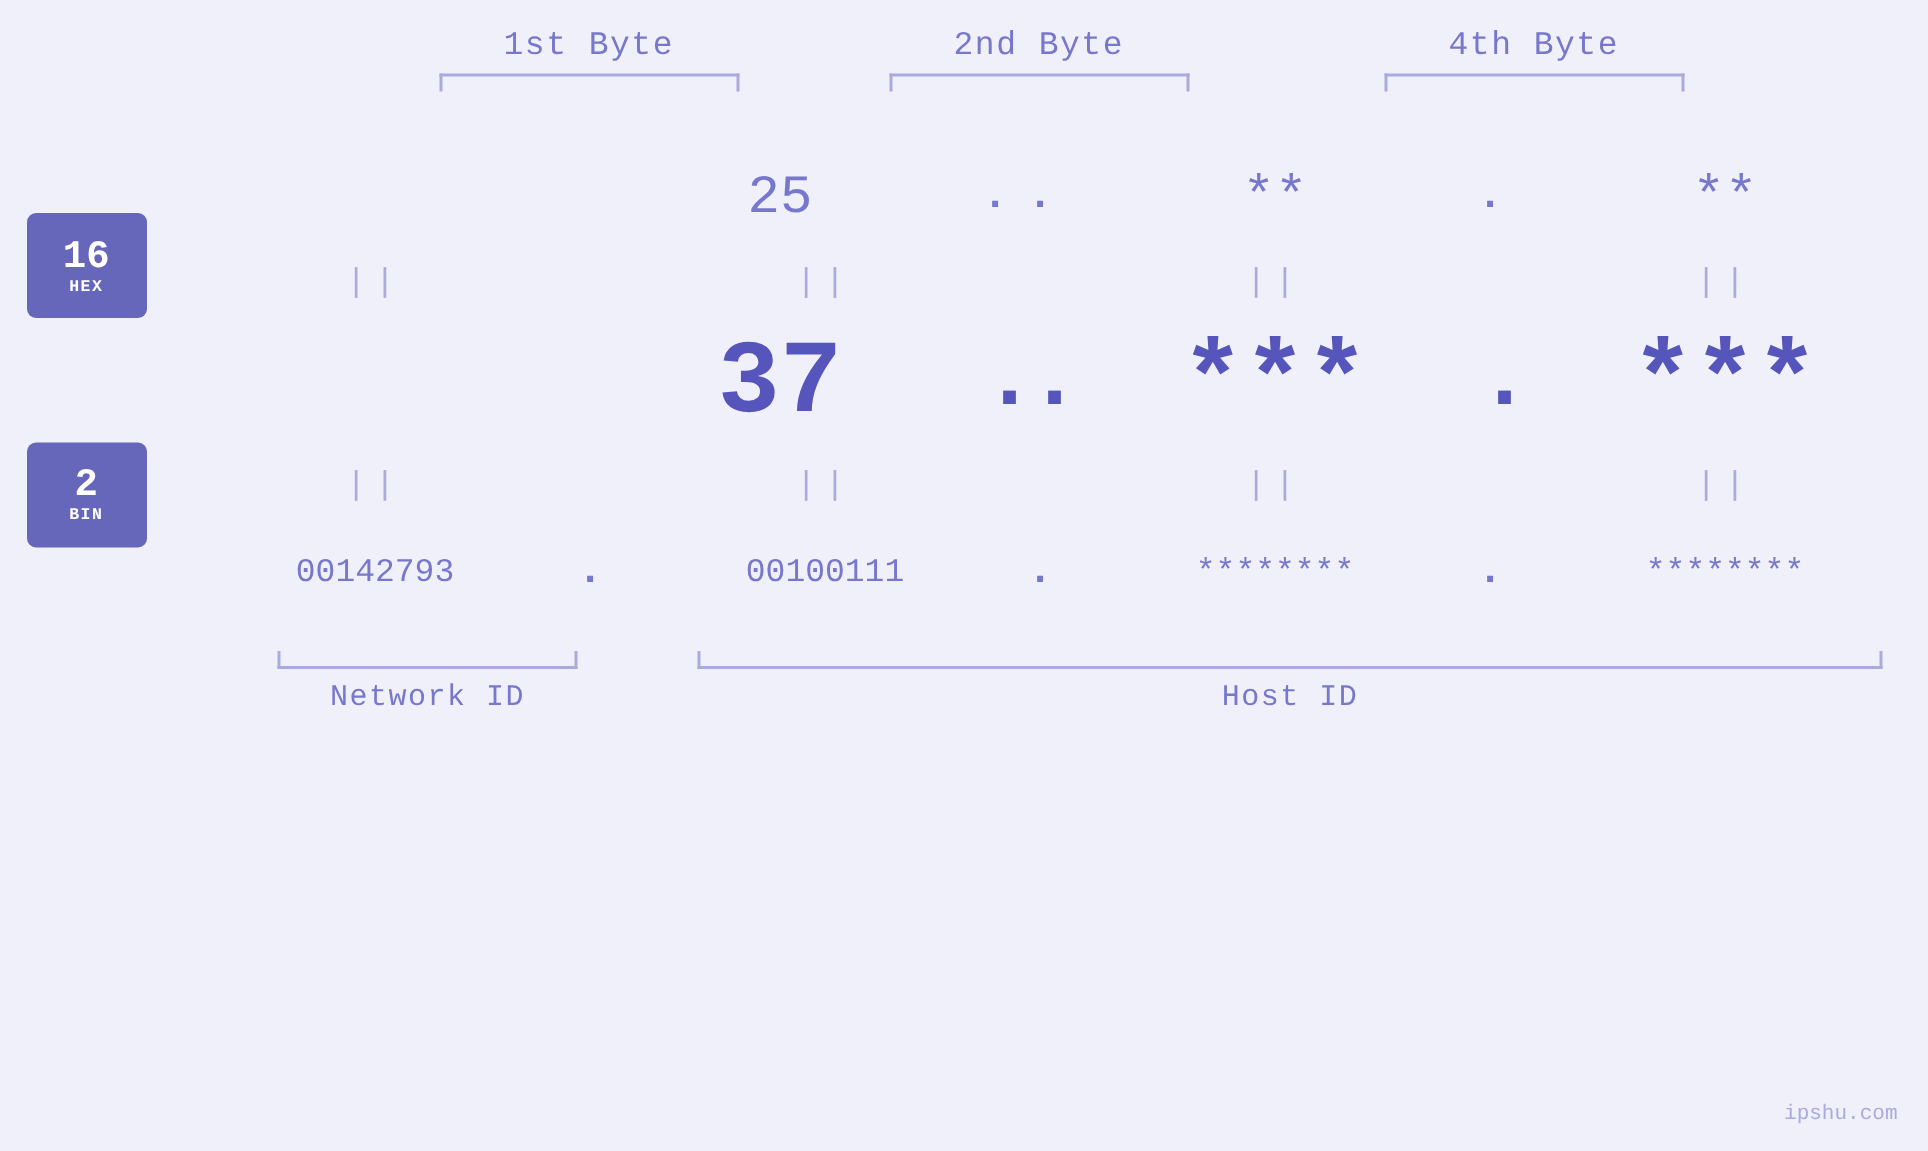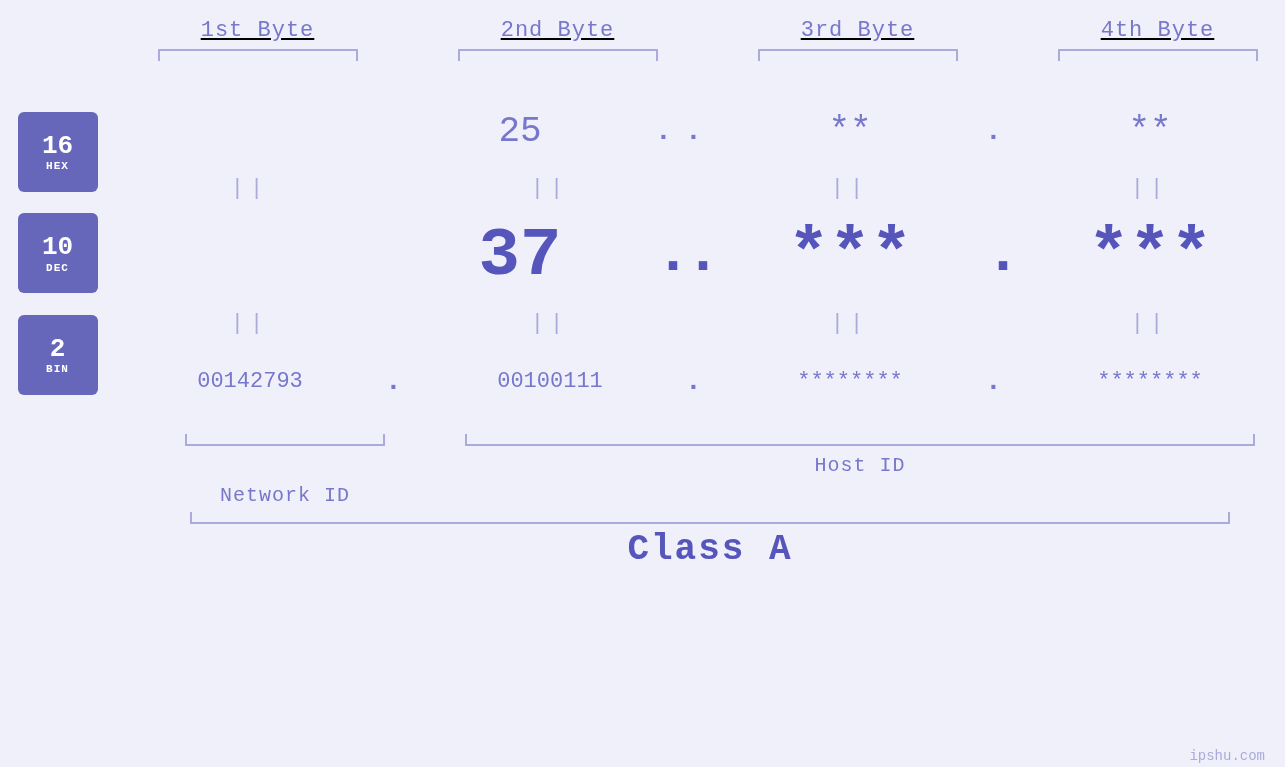--- a/index.html
+++ b/index.html
@@ -29,21 +29,20 @@
       width: 100%;
       padding-top: 18px;
       margin-left: 130px;
     }
 
     .byte-col {
       width: 270px;
       display: flex;
       flex-direction: column;
       align-items: center;
-      text-decoration: underline;
     }
 
     .byte-label {
       color: #7777cc;
       font-size: 22px;
       letter-spacing: 1px;
       margin-bottom: 6px;
     }
 
     .bracket-top {
@@ -69,21 +68,21 @@
       justify-content: space-around;
       padding: 20px 0;
       margin-top: 20px;
     }
 
     .base-badge {
       background: #6666bb;
       color: white;
       border-radius: 6px;
       width: 80px;
-      height: 80px;
+      height: 70px;
       display: flex;
       flex-direction: column;
       align-items: center;
       justify-content: center;
     }
 
     .base-num {
       font-size: 26px;
       font-weight: bold;
       line-height: 1.1;
@@ -193,21 +192,21 @@
     .class-label {
       color: #5555bb;
       font-size: 36px;
       font-weight: bold;
       margin-top: 5px;
       letter-spacing: 2px;
     }
 
     .watermark {
       position: absolute;
-      bottom: 3px;
+      bottom: 16px;
       right: 20px;
       color: #aaaadd;
       font-size: 14px;
       font-family: 'Courier New', monospace;
     }
 
     .sep-area {
       display: flex;
       width: 100%;
       justify-content: center;
@@ -236,43 +235,35 @@
     <div class="byte-col">
       <span class="byte-label">1st Byte</span>
       <div class="bracket-top"></div>
     </div>
     <div style="width:30px"></div>
     <div class="byte-col">
       <span class="byte-label">2nd Byte</span>
       <div class="bracket-top"></div>
     </div>
     <div style="width:30px"></div>
-    <div class="byte-col">
-      <span class="byte-label">3rd Byte</span>
-      <div class="bracket-top"></div>
-    </div>
     <div style="width:30px"></div>
     <div class="byte-col">
       <span class="byte-label">4th Byte</span>
       <div class="bracket-top"></div>
     </div>
   </div>
 
   <div class="main-area">
 
     <div class="labels-col">
       <div class="base-badge">
         <span class="base-num">16</span>
         <span class="base-label">HEX</span>
       </div>
       <div class="base-badge">
-        <span class="base-num">10</span>
-        <span class="base-label">DEC</span>
-      </div>
-      <div class="base-badge">
         <span class="base-num">2</span>
         <span class="base-label">BIN</span>
       </div>
     </div>
 
     <div class="data-area">
 
       <div class="data-row hex-row">
         <div class="cell">
           <span class="value hex-value">25</span>
@@ -355,33 +346,29 @@
         <div class="cell">
           <span class="value bin-value">********</span>
         </div>
       </div>
 
     </div>
   </div>
 
   <div style="display:flex; margin-left:135px; width:1150px; margin-top:8px;">
 
-    <div style="width:300px; display:flex; flex-direction:column; align-items:center;gap:30px;">
+    <div style="width:300px; display:flex; flex-direction:column; align-items:center;">
       <div style="width:200px; height:12px; border:2px solid #aaaadd; border-top:none;"></div>
       <span class="id-label">Network ID</span>
     </div>
 
     <div style="width:850px; display:flex; flex-direction:column; align-items:center;font-family:Liberation Mono, monospace;">
       <div style="width:790px; height:12px; border:2px solid #aaaadd; border-top:none;"></div>
       <span class="id-label">Host ID</span>
     </div>
   </div>
 
-  <div style="display:flex; flex-direction:column; align-items:center; width:1150px; margin-left:135px; margin-top:5px;">
-    <div style="width:1040px; height:12px; border:2px solid #aaaadd; border-top:none; align-self:flex-start; margin-left:55px;"></div>
-    <span class="class-label">Class A</span>
-  </div>
 
   <div class="watermark">
     <span>ipshu.com</span>
   </div>
 
 </div>
 
 </body></html>

